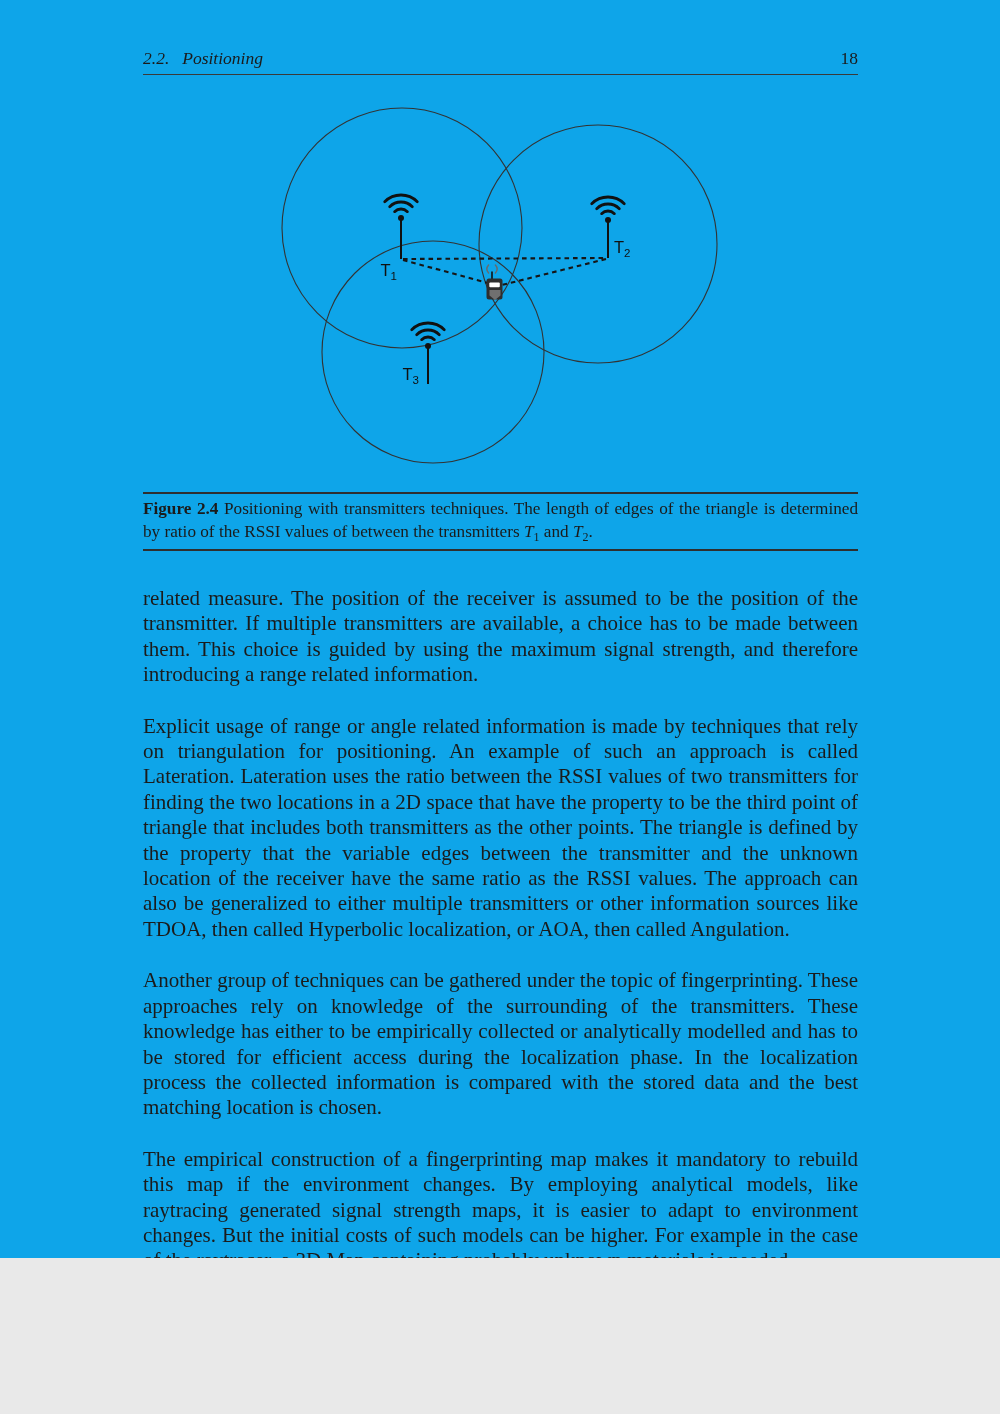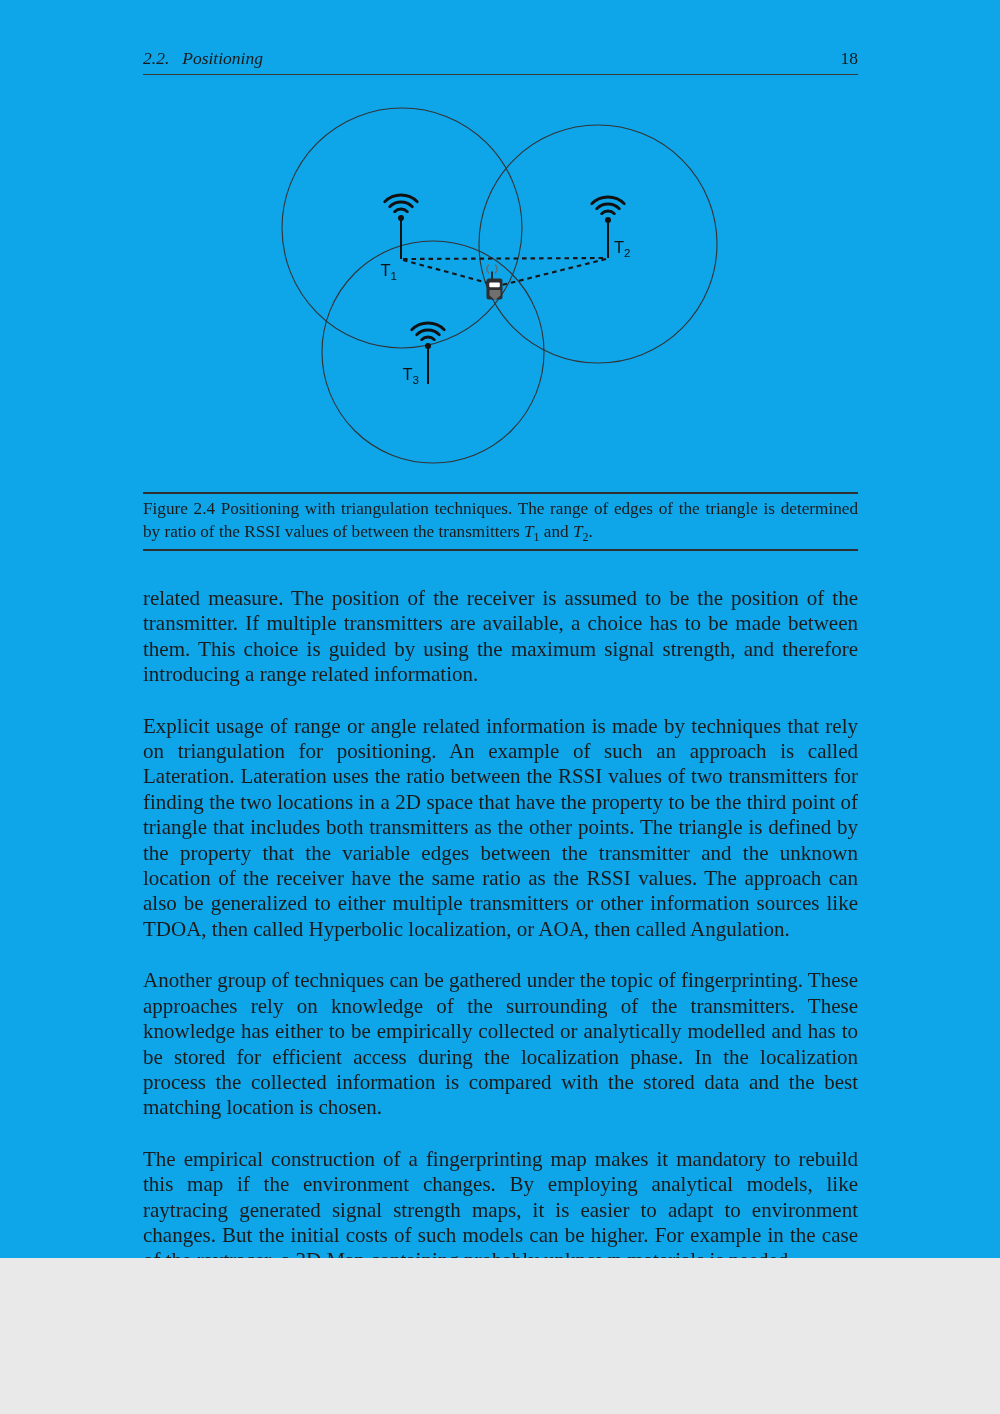--- a/index.html
+++ b/index.html
@@ -25,21 +25,21 @@
   .fig-svg .wifi{fill:none;stroke:#111;stroke-width:2.8;stroke-linecap:round;}
   .fig-svg .mast{stroke:#111;stroke-width:2;}
   .fig-svg .dashed{stroke:#161616;stroke-width:2.1;stroke-dasharray:4.6 3.9;}
   .fig-svg text{font-family:"Liberation Sans", sans-serif;font-size:16.5px;fill:#111;}
   .fig-svg tspan.sub{font-size:11.5px;}
   .fig-svg .rxwave{fill:none;stroke:#6a6a6a;stroke-width:1.4;stroke-linecap:round;}
   
   .caption-block{position:absolute;left:143px;top:492px;width:715px;}
   .cap-rule{height:1.7px;background:#2f2f2f;}
   .caption{margin:3px 0 5px 0;font-size:17.2px;line-height:23.8px;text-align:justify;}
-  .caption b{font-weight:normal;}
+  .caption b{font-weight:bold;}
   .caption i{font-style:italic;}
   .caption sub{font-size:12px;line-height:0;}
   
   .body-text{position:absolute;left:143px;top:586px;width:715px;
     font-size:21px;line-height:25.4px;text-align:justify;}
   .body-text p{margin:0 0 26px 0;}
 </style>
 </head>
 <body>
 
@@ -99,21 +99,21 @@
       <path class="rxwave" d="M 495.4 273 Q 499 269 495.4 265"></path>
       <line x1="492" y1="271.5" x2="492" y2="279" stroke="#111" stroke-width="1.6"></line>
       <rect x="486.5" y="278.5" width="16" height="21" rx="2.5" fill="#2e2e2e"></rect>
       <rect x="489.3" y="282.5" width="10.5" height="4.8" rx="1" fill="#ffffff"></rect>
       <path d="M 489.5 290 L 500.5 290 L 500.5 295.5 L 495 300 L 489.5 295.5 Z" fill="#707070"></path>
     </g>
   </svg>
 
   <div class="caption-block">
     <div class="cap-rule"></div>
-    <p class="caption"><b>Figure 2.4</b><span> Positioning with triangulation techniques.  The range of edges of the triangle is determined by ratio of the RSSI values of between the transmitters </span><i>T</i><sub>1</sub><span> and </span><i>T</i><sub>2</sub><span>.</span></p>
+    <p class="caption"><b>Figure 2.4</b><span> Positioning with transmitters techniques.  The length of edges of the triangle is determined by ratio of the RSSI values of between the transmitters </span><i>T</i><sub>1</sub><span> and </span><i>T</i><sub>2</sub><span>.</span></p>
     <div class="cap-rule"></div>
   </div>
 
   <div class="body-text">
     <p>related measure.  The position of the receiver is assumed to be the position of the transmitter.  If multiple transmitters are available, a choice has to be made between them.  This choice is guided by using the maximum signal strength, and therefore introducing a range related information.</p>
     <p>Explicit usage of range or angle related information is made by techniques that rely on triangulation for positioning.  An example of such an approach is called Lateration.  Lateration uses the ratio between the RSSI values of two transmitters for finding the two locations in a 2D space that have the property to be the third point of triangle that includes both transmitters as the other points.  The triangle is defined by the property that the variable edges between the transmitter and the unknown location of the receiver have the same ratio as the RSSI values.  The approach can also be generalized to either multiple transmitters or other information sources like TDOA, then called Hyperbolic localization, or AOA, then called Angulation.</p>
     <p>Another group of techniques can be gathered under the topic of fingerprinting.  These approaches rely on knowledge of the surrounding of the transmitters.  These knowledge has either to be empirically collected or analytically modelled and has to be stored for efficient access during the localization phase.  In the localization process the collected information is compared with the stored data and the best matching location is chosen.</p>
     <p>The empirical construction of a fingerprinting map makes it mandatory to rebuild this map if the environment changes.  By employing analytical models, like raytracing generated signal strength maps, it is easier to adapt to environment changes.  But the initial costs of such models can be higher.  For example in the case of the raytracer, a 3D Map containing probably unknown materials is needed.</p>
   </div>
 

